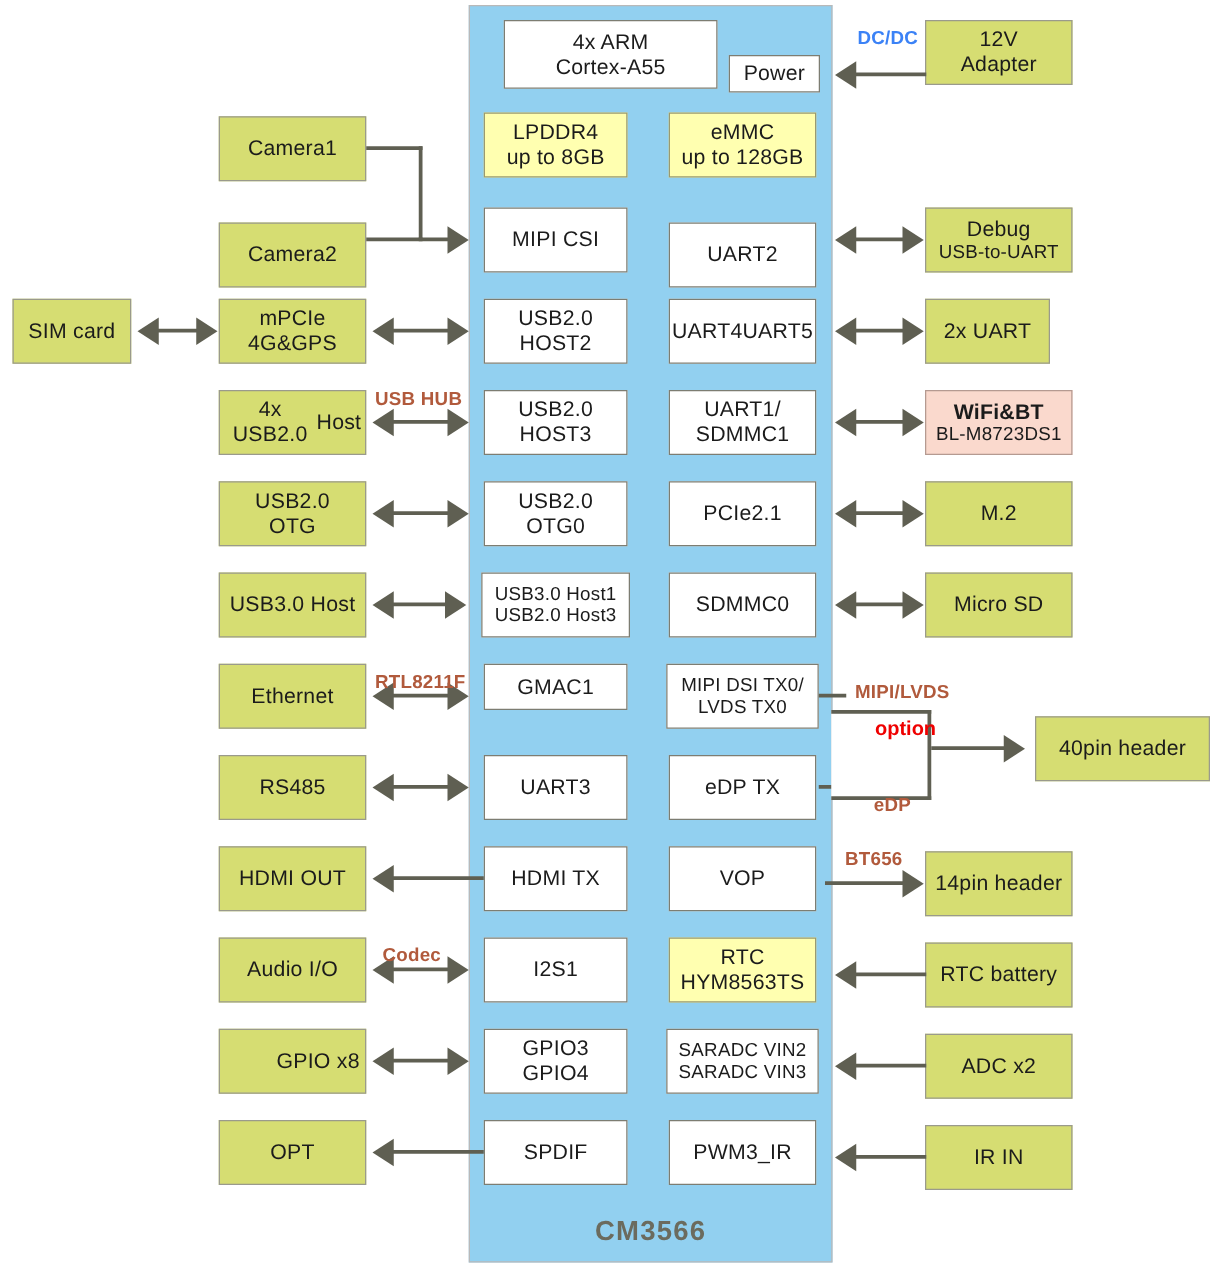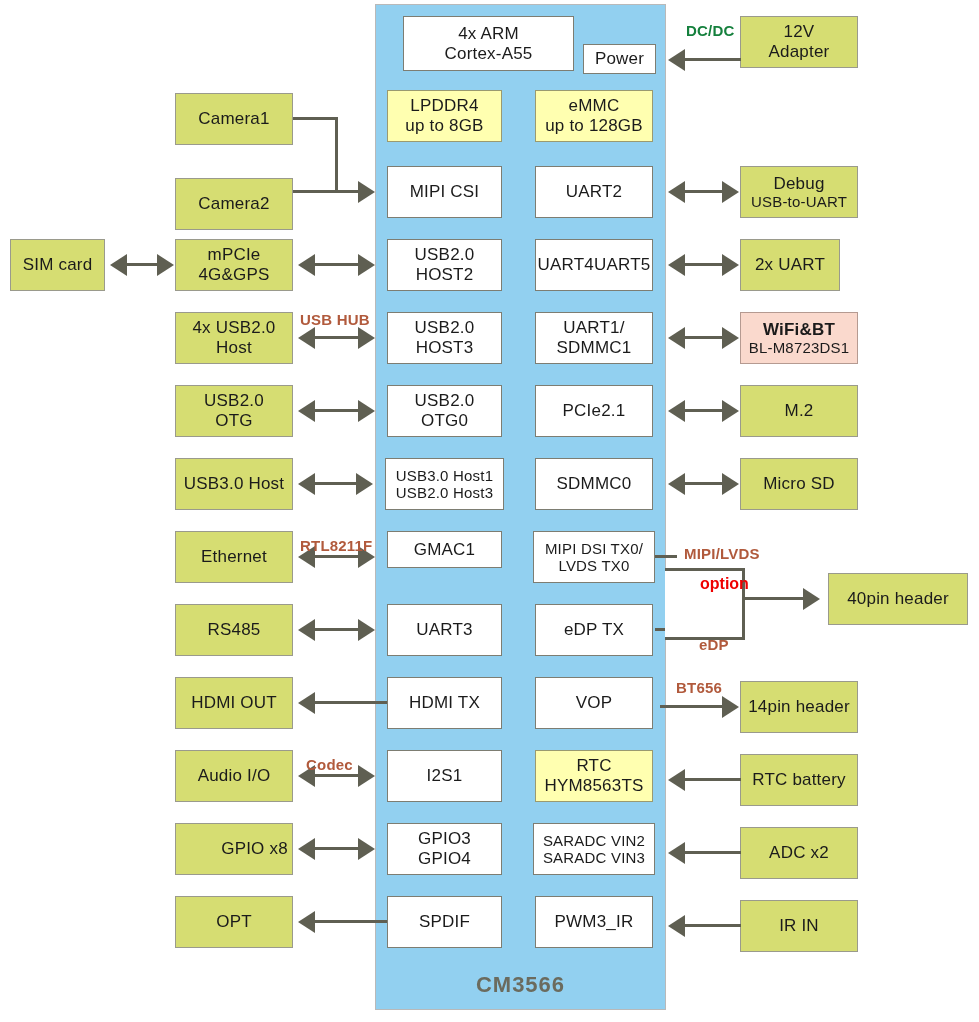--- a/index.html
+++ b/index.html
@@ -70,21 +70,21 @@
   .arrow-l{border-right:17px solid #5f5f52;}
   
   .ann{
     position:absolute;
     font-size:15px;
     font-weight:bold;
     color:#b15a3c;
     white-space:nowrap;
     letter-spacing:.2px;
   }
-  .ann.red{color:#15803d;}
+  .ann.red{color:#3b82f6;}
   
   .bracket{
     position:absolute;
     box-sizing:border-box;
     background:#ffffff;
     border:3px solid #5f5f52;
     border-left:none;
   }
   .opt-label{
     position:absolute;
@@ -157,21 +157,21 @@
   </div>
   <div class="box ip" style="left:387px;top:823px;width:115px;height:52px;flex-direction:column;">
     <span class="ln">GPIO3</span>
     <span class="ln">GPIO4</span>
   </div>
   <div class="box ip" style="left:387px;top:896px;width:115px;height:52px;flex-direction:column;">
     <span class="ln">SPDIF</span>
 
   </div>
 
-  <div class="box ip" style="left:535px;top:166px;width:118px;height:52px;flex-direction:column;">
+  <div class="box ip" style="left:535px;top:178px;width:118px;height:52px;flex-direction:column;">
     <span class="ln">UART2</span>
 
   </div>
   <div class="box ip" style="left:535px;top:239px;width:118px;height:52px;flex-direction:row;">
     <span class="ln">UART4</span>
     <span class="ln">UART5</span>
   </div>
   <div class="box ip" style="left:535px;top:312px;width:118px;height:52px;flex-direction:column;">
     <span class="ln">UART1/</span>
     <span class="ln">SDMMC1</span>
@@ -212,21 +212,21 @@
   <div class="box ext" style="left:175px;top:93px;width:118px;height:52px;flex-direction:column;">
     <span class="ln">Camera1</span>
   </div>
   <div class="box ext" style="left:175px;top:178px;width:118px;height:52px;flex-direction:column;">
     <span class="ln">Camera2</span>
   </div>
   <div class="box ext" style="left:175px;top:239px;width:118px;height:52px;flex-direction:column;">
     <span class="ln">mPCIe</span>
     <span class="ln">4G&amp;GPS</span>
   </div>
-  <div class="box ext" style="left:175px;top:312px;width:118px;height:52px;flex-direction:column;">
+  <div class="box ext" style="left:175px;top:312px;width:118px;height:52px;flex-direction:row;">
     <span class="ln">4x USB2.0</span>
     <span class="ln">Host</span>
   </div>
   <div class="box ext" style="left:175px;top:385px;width:118px;height:52px;flex-direction:column;">
     <span class="ln">USB2.0</span>
     <span class="ln">OTG</span>
   </div>
   <div class="box ext" style="left:175px;top:458px;width:118px;height:52px;flex-direction:column;">
     <span class="ln">USB3.0 Host</span>
   </div>

